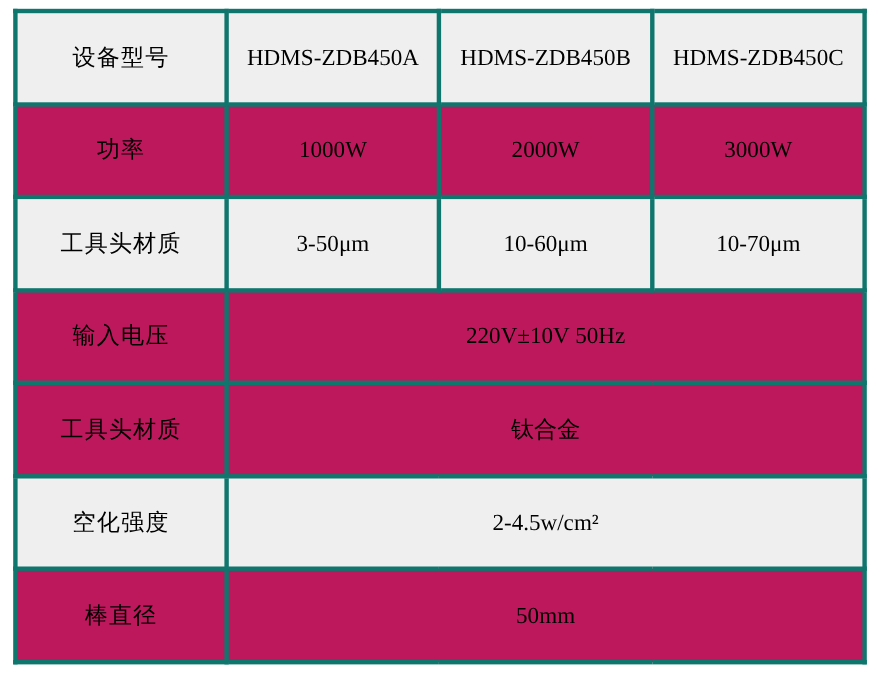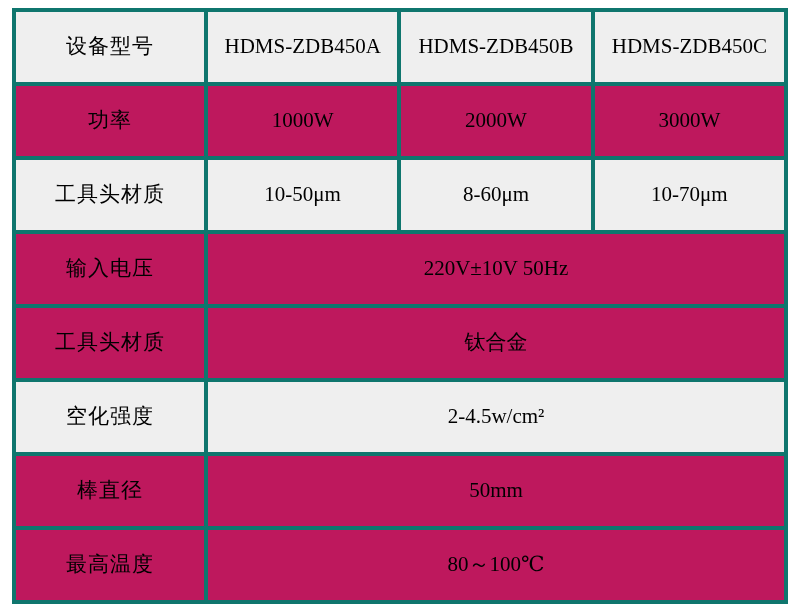--- a/index.html
+++ b/index.html
@@ -60,39 +60,35 @@
           <td>HDMS-ZDB450C</td>
         </tr>
         <tr class="plain">
           <td class="label">功率</td>
           <td>1000W</td>
           <td>2000W</td>
           <td>3000W</td>
         </tr>
         <tr class="shade">
           <td class="label">工具头材质</td>
-          <td>10-50μm</td>
-          <td>8-60μm</td>
+          <td>3-50μm</td>
+          <td>10-60μm</td>
           <td>10-70μm</td>
         </tr>
         <tr class="plain">
           <td class="label">输入电压</td>
           <td colspan="3">220V±10V  50Hz</td>
         </tr>
         <tr class="plain">
           <td class="label">工具头材质</td>
           <td colspan="3">钛合金</td>
         </tr>
         <tr class="shade">
           <td class="label">空化强度</td>
           <td colspan="3">2-4.5w/cm²</td>
         </tr>
         <tr class="plain">
           <td class="label">棒直径</td>
           <td colspan="3">50mm</td>
         </tr>
-        <tr class="plain">
-          <td class="label">最高温度</td>
-          <td colspan="3">80～100℃</td>
-        </tr>
       </tbody>
   </table>
 </div>
 
 </body></html>

